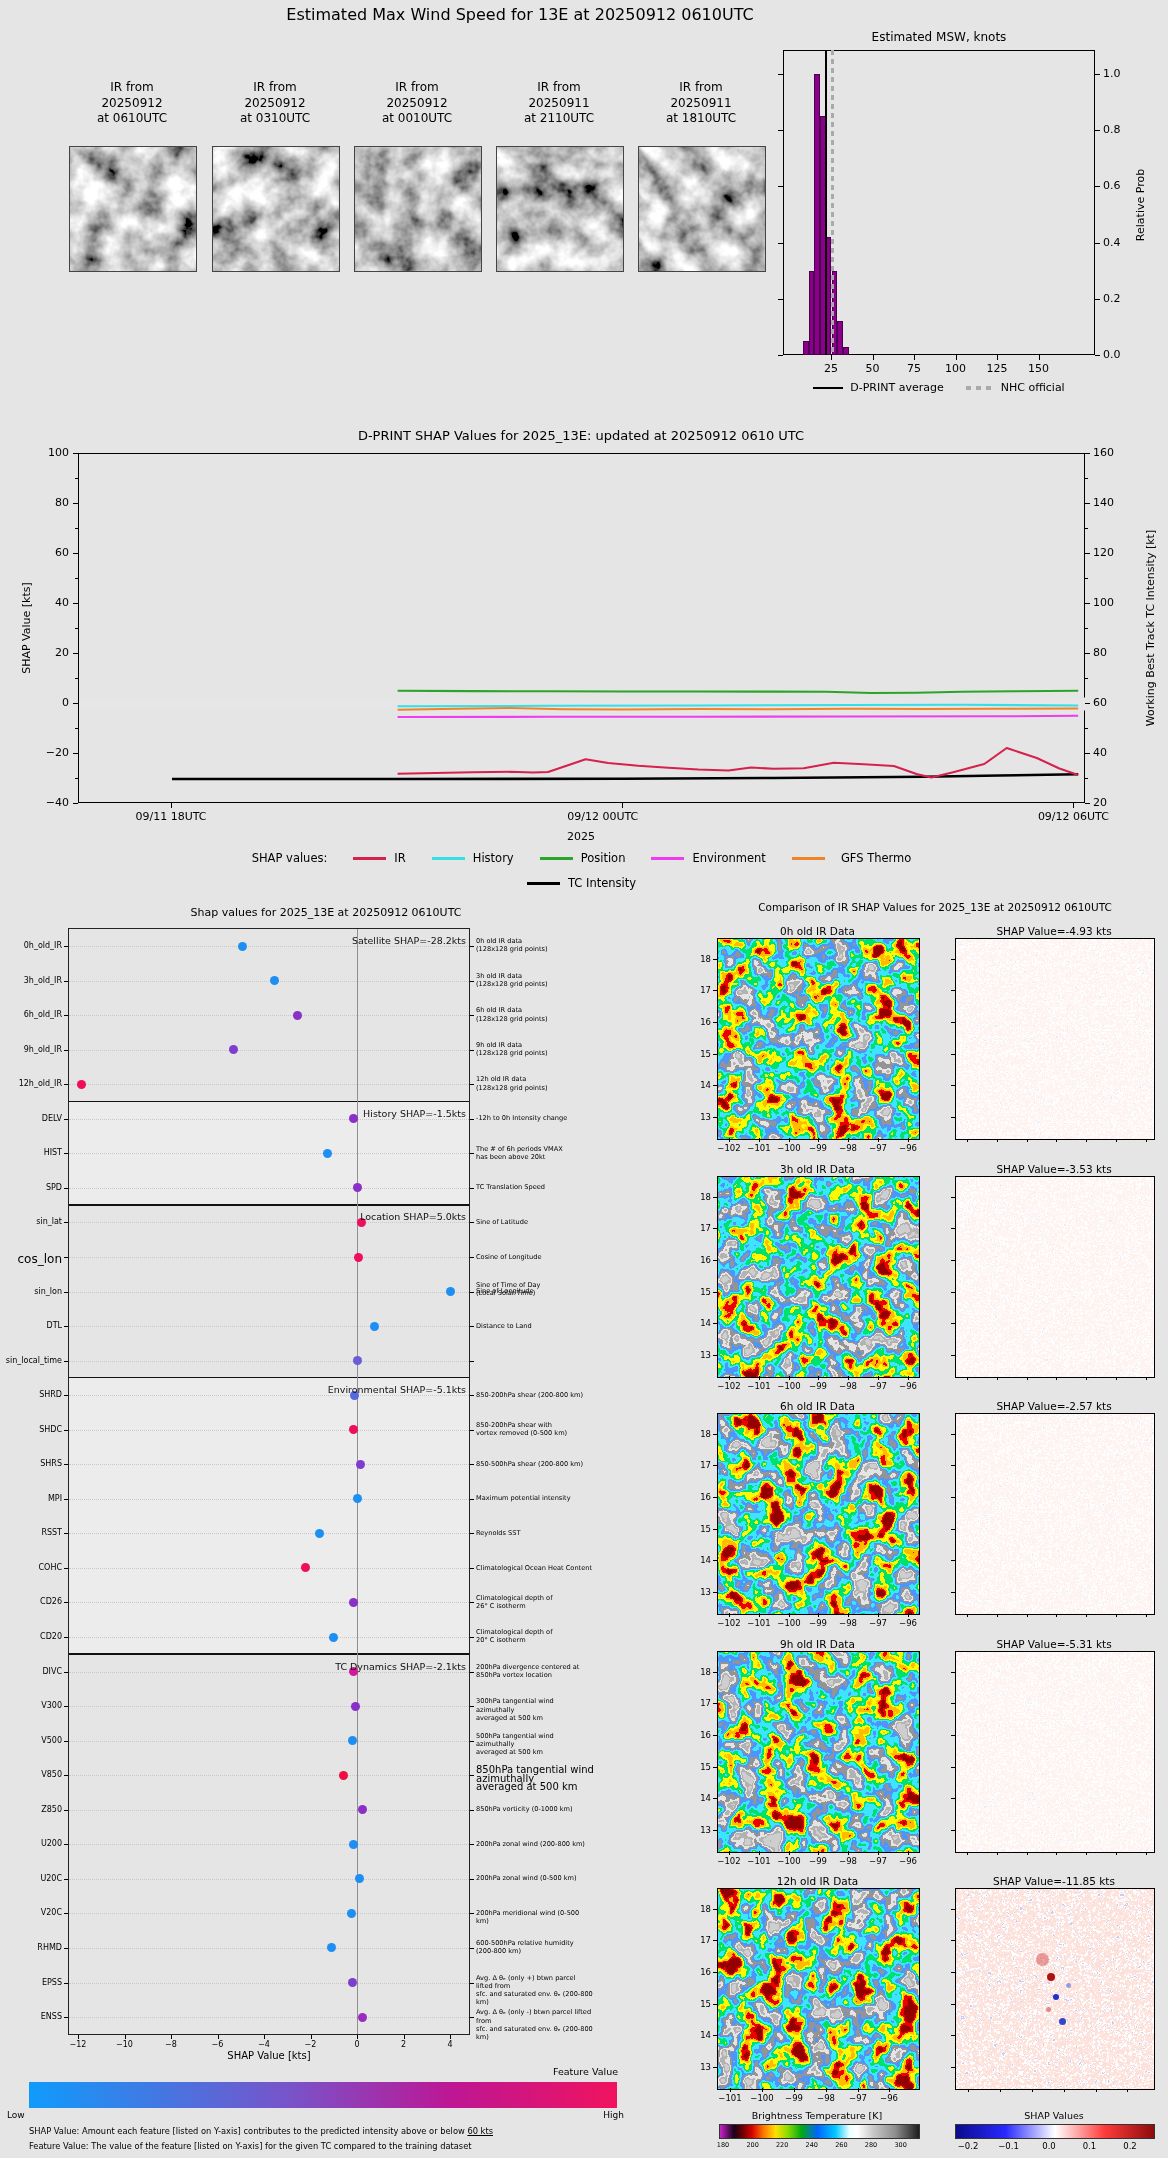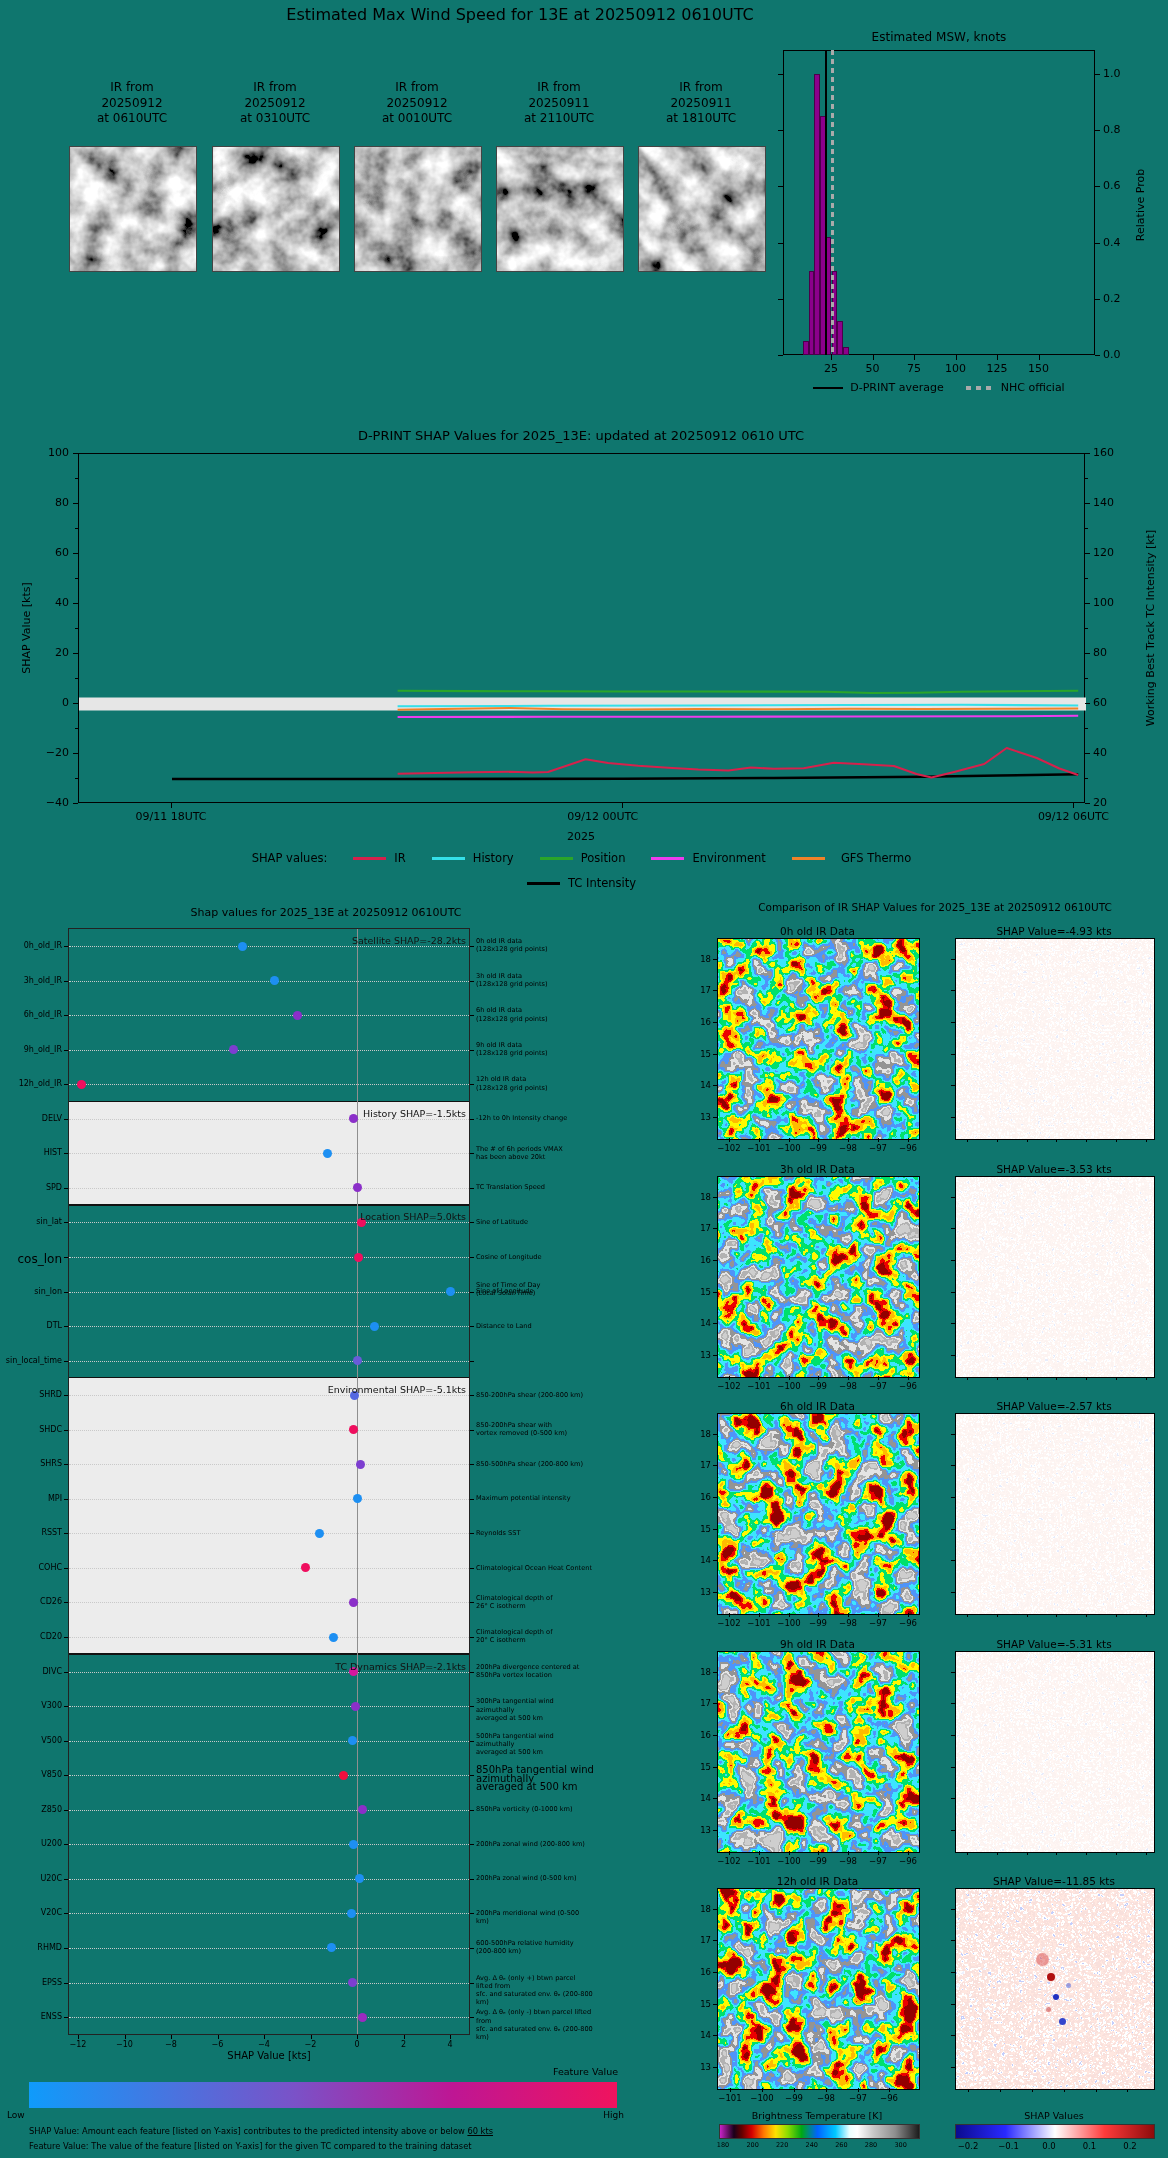--- a/index.html
+++ b/index.html
@@ -1,16 +1,16 @@
 <!DOCTYPE html>
 <html><head>
 <meta charset="utf-8">
 <style>
   html,body{margin:0;padding:0;background:#fff;}
-  #canvas{position:relative;width:1168px;height:2158px;background:#0f766e;
+  #canvas{position:relative;width:1168px;height:2158px;background:#e5e5e5;
           font-family:"DejaVu Sans","Liberation Sans",sans-serif;color:#000;overflow:hidden;}
   .abs{position:absolute;}
   .vlabel{white-space:nowrap;transform:translate(-50%,-50%) rotate(-90deg);transform-origin:center;}
   .ctr{transform:translateX(-50%);white-space:nowrap;}
 </style>
 </head>
 <body>
 
 <div id="canvas">
 

